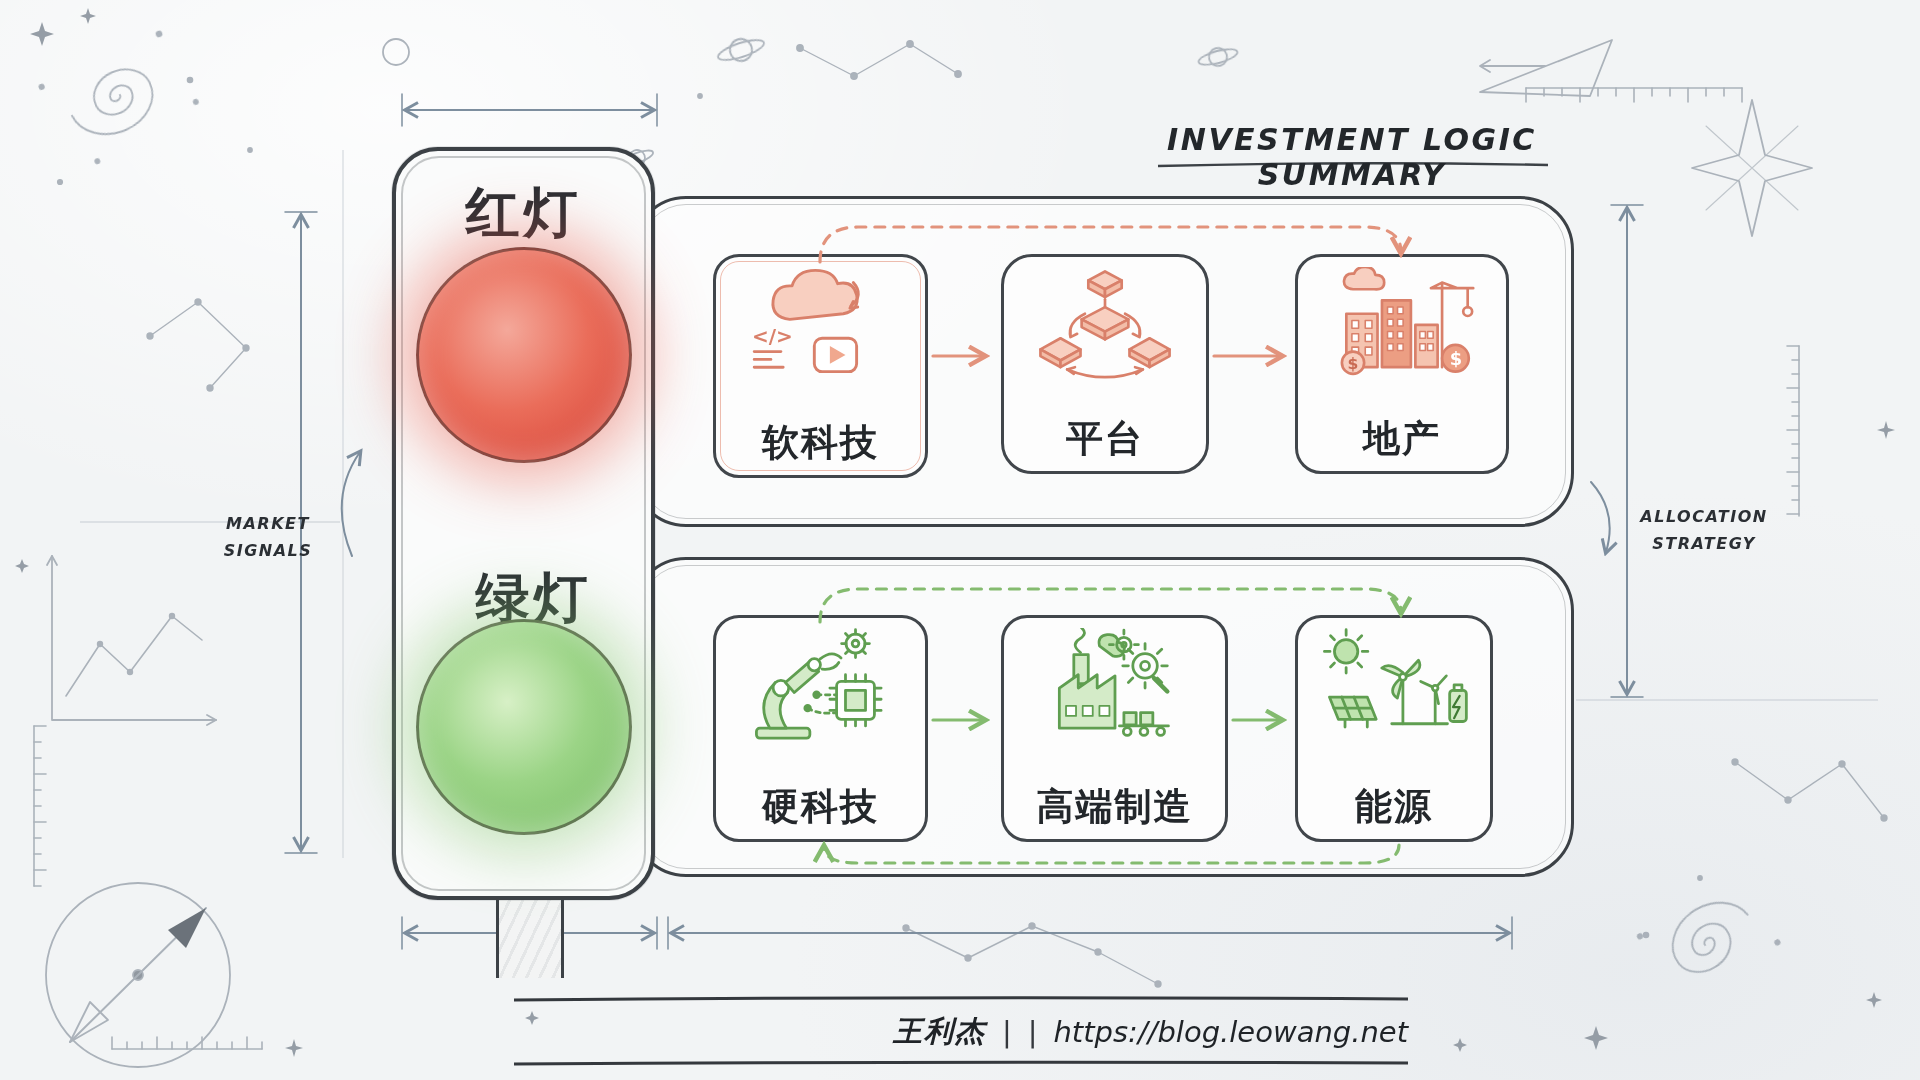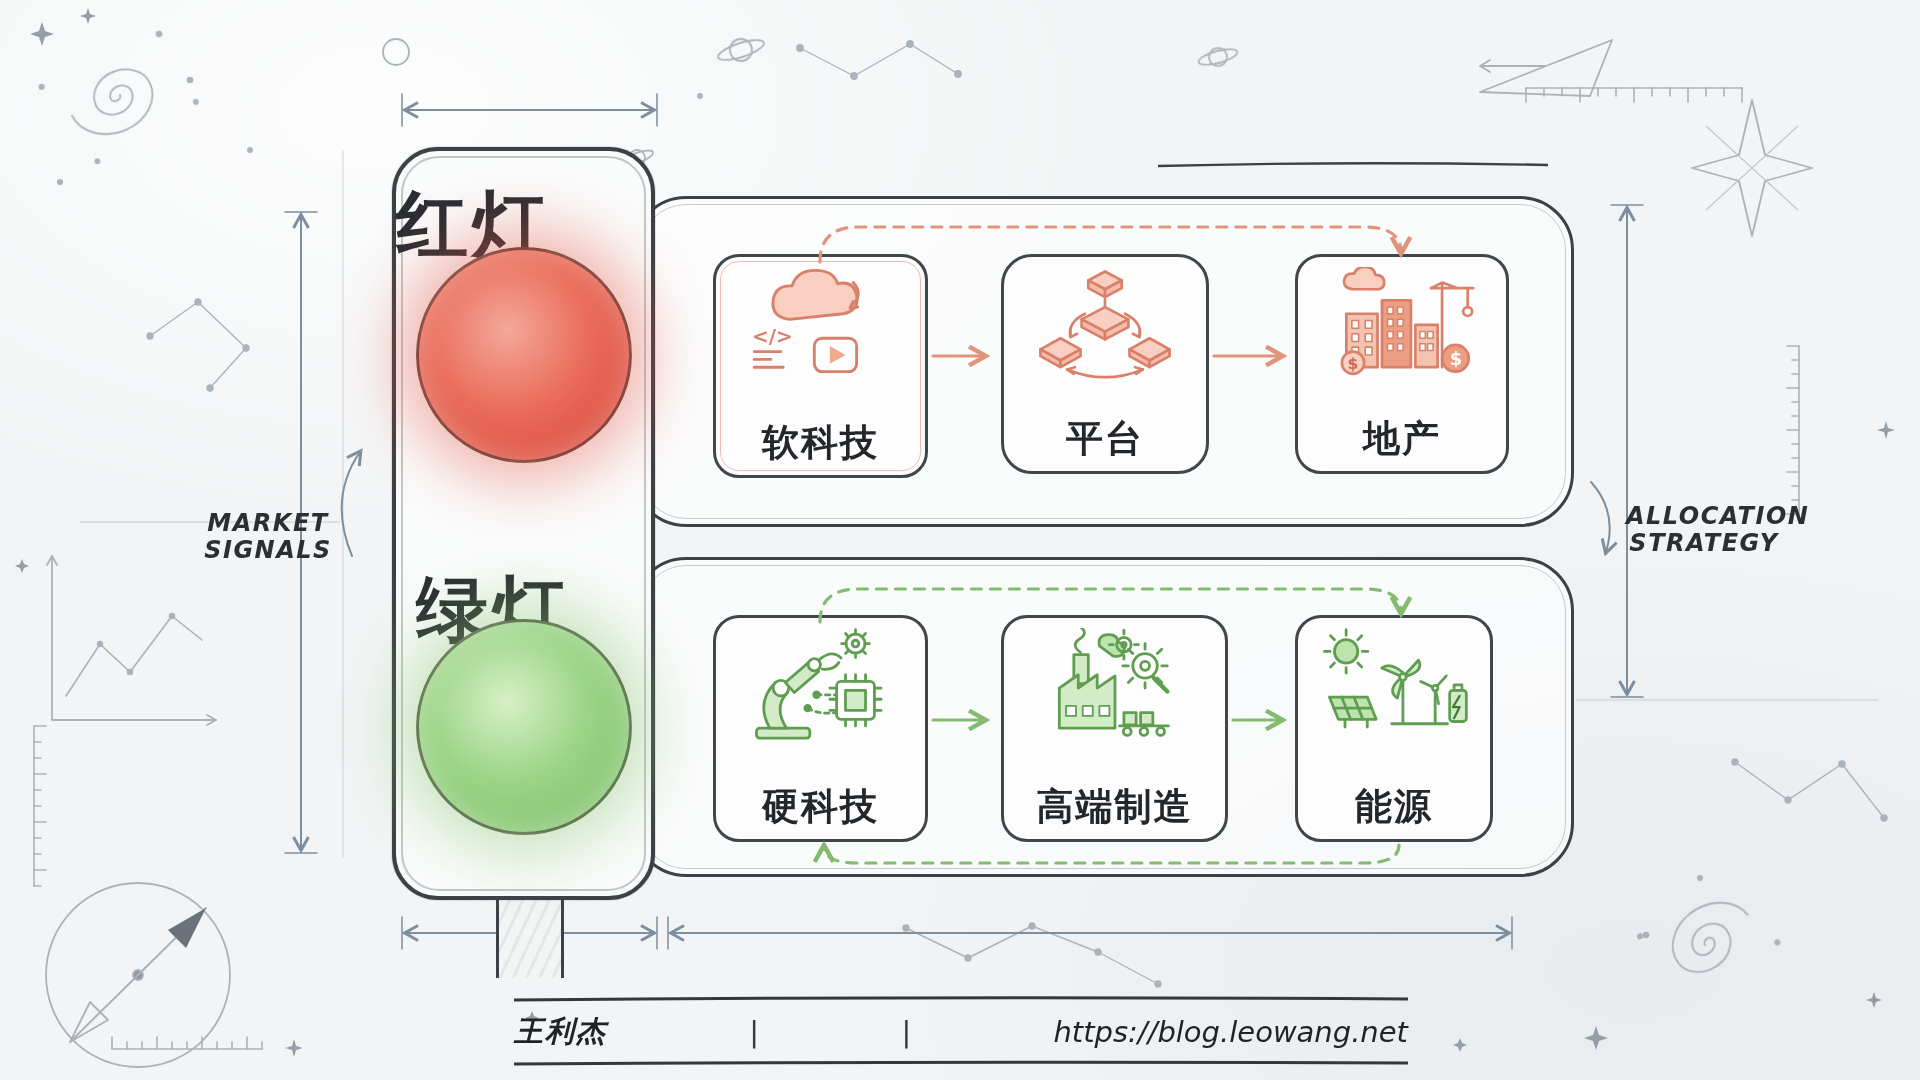--- a/index.html
+++ b/index.html
@@ -63,22 +63,22 @@
   .tl::before {
     content:""; position:absolute; inset:5px; border-radius:38px;
     border:2px solid rgba(70,75,80,.30);
   }
   .tl-pole {
     position:absolute; left:496px; top:898px; width:68px; height:80px;
     border-left:3.5px solid #3c4146; border-right:3.5px solid #3c4146;
     background:repeating-linear-gradient(115deg,#f3f4f4 0 9px, #e4e6e7 9px 12px);
   }
   .tl-label {
-    position:absolute; left:0; width:100%; 
-    font-size:72px; font-weight:700; color:#2a2e33; letter-spacing:4px;
+    position:absolute; left:0; width:100%; text-align:center;
+    font-size:54px; font-weight:700; color:#2a2e33; letter-spacing:4px;
   }
   .tl-label.red-lbl   { top:26px; }
   .tl-label.green-lbl { top:411px;padding-left:20px; }
   .light {
     position:absolute; left:50%; transform:translateX(-50%);
     width:216px; height:216px; border-radius:50%;
     border:3px solid rgba(70,60,58,.55);
   }
   .light.red {
     top:96px;
@@ -91,29 +91,29 @@
     box-shadow:0 0 60px 18px rgba(135,200,110,.45), inset 0 0 28px rgba(255,255,255,.4);
   }
 
   
   .hand { font-style:italic; color:#23272b; }
   .title {
     position:absolute; left:1140px; top:122px; width:424px; text-align:center;
     font-size:30px; font-weight:600; letter-spacing:2.5px;
   }
   .side-label {
-    position:absolute; text-align:center; font-size:24px; font-weight:700;
+    position:absolute; text-align:center; font-size:16px; font-weight:700;
     letter-spacing:1.5px; line-height:27px; color:#2b2f34;
   }
   .market     { left:198px;  top:510px; width:140px; }
   .allocation { left:1626px; top:503px; width:156px; }
 
   .footer {
     position:absolute; left:514px; top:1007px; width:894px; height:50px;
-    display:flex; align-items:center; justify-content:space-between; gap:16px;
+    display:flex; align-items:center; justify-content:flex-end; gap:16px;
     font-size:29px; color:#1f2327; font-style:italic;
   }
   .footer .author { font-weight:700; letter-spacing:2px; }
   .footer .sep { font-weight:400; color:#34383d; }
 </style>
 </head>
 <body>
 
 <div id="canvas">
 
@@ -462,20 +462,21 @@
   </svg>
 
   <div class="tl-pole"></div>
   <div class="tl">
     <div class="tl-label red-lbl">红灯</div>
     <div class="light red"></div>
     <div class="tl-label green-lbl">绿灯</div>
     <div class="light green"></div>
   </div>
 
+  <div class="title hand">INVESTMENT LOGIC SUMMARY</div>
 
   <div class="side-label market hand">
     <div>MARKET</div>
     <div>SIGNALS</div>
   </div>
 
   <div class="side-label allocation hand">
     <div>ALLOCATION</div>
     <div>STRATEGY</div>
   </div>

